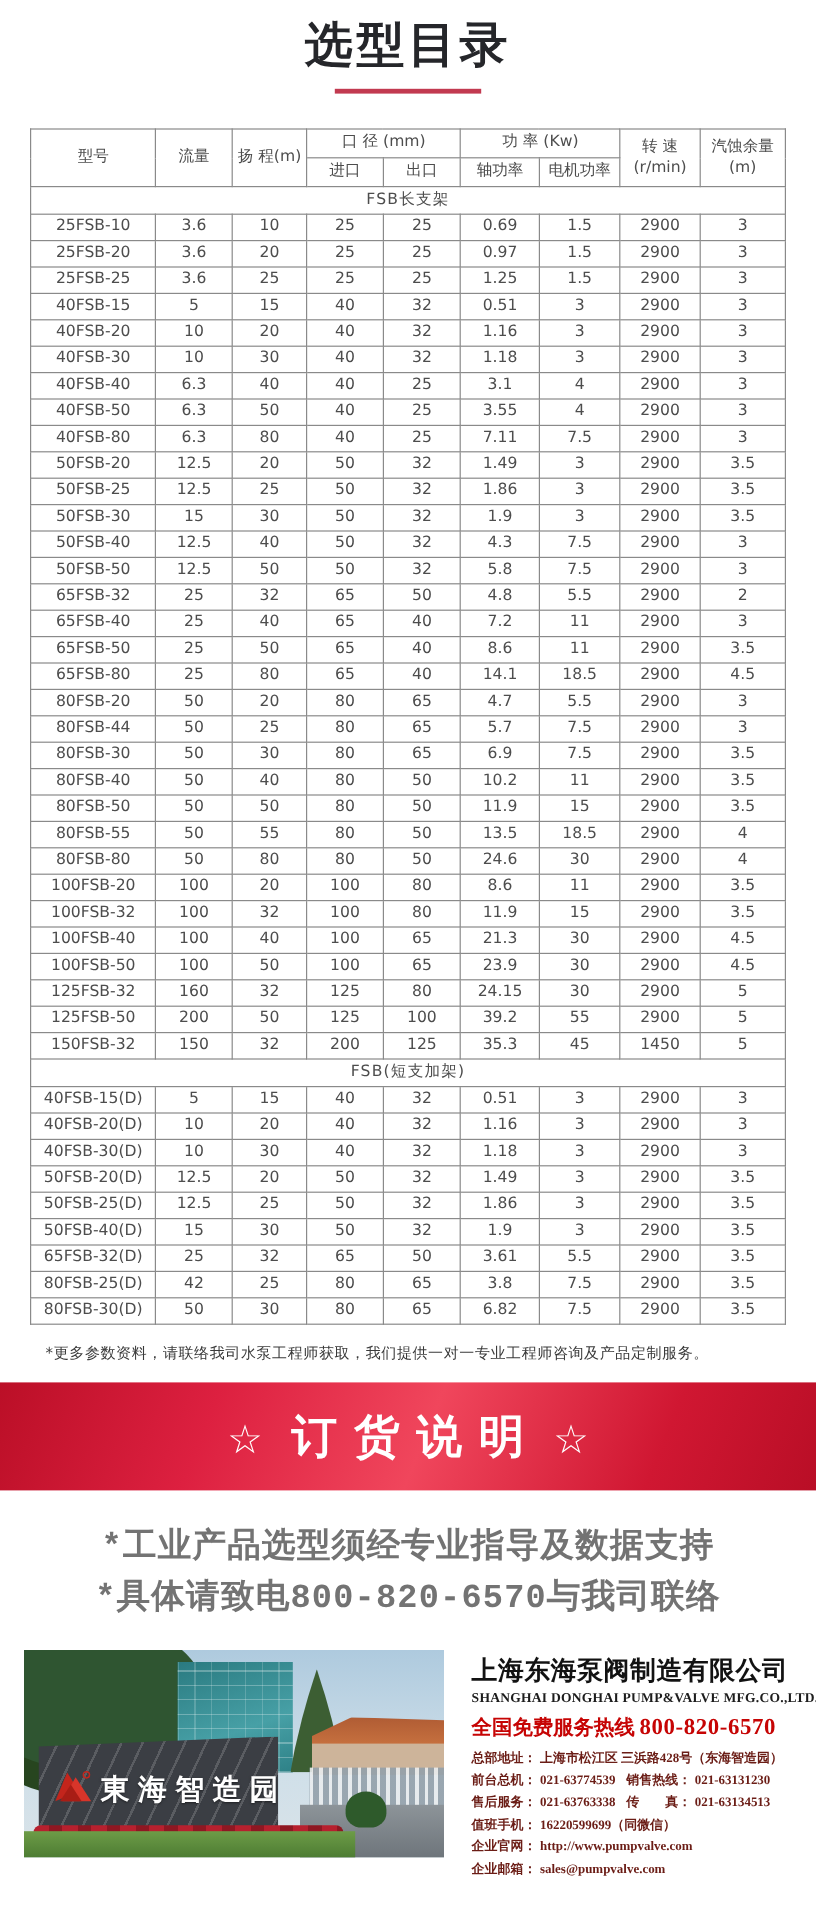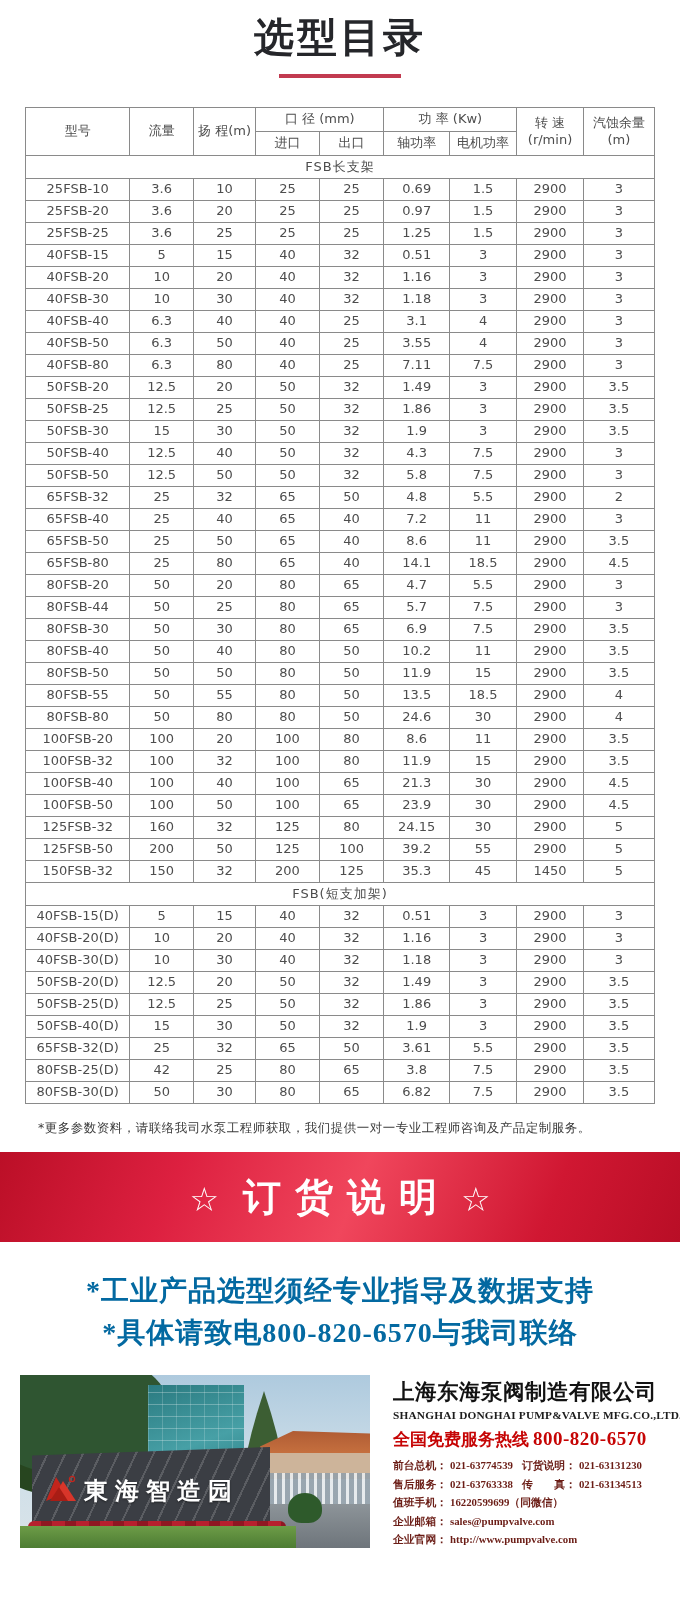--- a/index.html
+++ b/index.html
@@ -47,22 +47,22 @@
     color:#ffffff;
   }
   .order-banner .star { font-size:33px; line-height:1; padding-top:4px; }
   .order-banner .banner-text {
     font-size:38px; font-weight:bold; letter-spacing:14px; margin:0 10px 0 24px;
   }
 
   
   .notice-block { margin-top:28px; text-align:center; }
   .notice-line {
-    font-family:Liberation Serif, serif; font-weight:bold;
-    font-size:28px; color:#0369a1; line-height:42px; letter-spacing:1px;
+    font-family:Liberation Mono, monospace; font-weight:bold;
+    font-size:28px; color:#737373; line-height:42px; letter-spacing:1px;
   }
 
   
   .company-section { margin-top:21px; padding:0 20px; display:flex; }
 
   
   .factory-photo {
     position:relative; width:350px; height:173px; overflow:hidden; flex:none;
     background:linear-gradient(#aecade 0%, #cfdfe9 55%, #d9e3e8 100%);
   }
@@ -78,21 +78,21 @@
   .ph-pine { position:absolute; left:222px; top:16px; width:44px; height:86px;
     background:#3c5e33; clip-path:polygon(50% 0,66% 26%,78% 48%,92% 78%,100% 100%,0 100%,8% 78%,22% 48%,34% 26%); }
   .ph-roof-right { position:absolute; right:0; top:56px; width:110px; height:26px;
     background:linear-gradient(#b05c34,#c97340); clip-path:polygon(0 60%,30% 0,100% 10%,100% 100%,0 100%); }
   .ph-bldg-right { position:absolute; right:0; top:78px; width:110px; height:26px;
     background:#cdb49a; }
   .ph-fence { position:absolute; right:0; top:98px; width:112px; height:34px;
     background:repeating-linear-gradient(90deg,#e9ecee 0 3px,#93a0aa 3px 8px); opacity:.9; }
   .ph-road { position:absolute; right:0; bottom:0; width:120px; height:44px;
     background:linear-gradient(#8d9499,#6e757b); }
-  .ph-wall { position:absolute; left:12px; top:72px; width:238px; height:84px;
+  .ph-wall { position:absolute; left:12px; top:72px; width:200px; height:84px;
     background:#3b3e44;
     background-image:repeating-linear-gradient(115deg, rgba(255,255,255,.16) 0 2px, transparent 2px 16px);
     clip-path:polygon(0 10%,100% 0,100% 100%,0 100%);
     display:flex; align-items:center; }
   .ph-logo { margin:6px 4px 0 14px; flex:none; }
   .ph-sign {
     color:#fff; font-size:24px; font-weight:bold; letter-spacing:7px;
     text-shadow:0 1px 2px rgba(0,0,0,.5); padding-top:4px; white-space:nowrap;
   }
   .ph-flowers { position:absolute; left:8px; top:146px; width:258px; height:13px;
@@ -669,21 +669,22 @@
   </div>
 
   <div class="company-info">
     <div class="company-name-cn">上海东海泵阀制造有限公司</div>
     <div class="company-name-en">SHANGHAI DONGHAI PUMP&amp;VALVE MFG.CO.,LTD.</div>
     <div class="hotline">
       <span class="hotline-label">全国免费服务热线</span>
       <span class="hotline-number">800-820-6570</span>
     </div>
     <div class="contact-lines">
-        <div class="contact-line"><span class="c-label">前台总机：</span><span class="c-value">021-63774539</span><span class="c-label2">订货说明：</span><span class="c-value2">021-63131230</span></div>
+        <div class="contact-line"><span class="c-label">总部地址：</span><span class="c-value">上海市松江区 三浜路428号（东海智造园）</span></div>
+        <div class="contact-line"><span class="c-label">前台总机：</span><span class="c-value">021-63774539</span><span class="c-label2">销售热线：</span><span class="c-value2">021-63131230</span></div>
         <div class="contact-line"><span class="c-label">售后服务：</span><span class="c-value">021-63763338</span><span class="c-label2">传　　真：</span><span class="c-value2">021-63134513</span></div>
         <div class="contact-line"><span class="c-label">值班手机：</span><span class="c-value">16220599699（同微信）</span></div>
+        <div class="contact-line"><span class="c-label">企业官网：</span><span class="c-value">http://www.pumpvalve.com</span></div>
         <div class="contact-line"><span class="c-label">企业邮箱：</span><span class="c-value">sales@pumpvalve.com</span></div>
-        <div class="contact-line"><span class="c-label">企业官网：</span><span class="c-value">http://www.pumpvalve.com</span></div>
       </div>
   </div>
 
 </div>
 
 </body></html>

